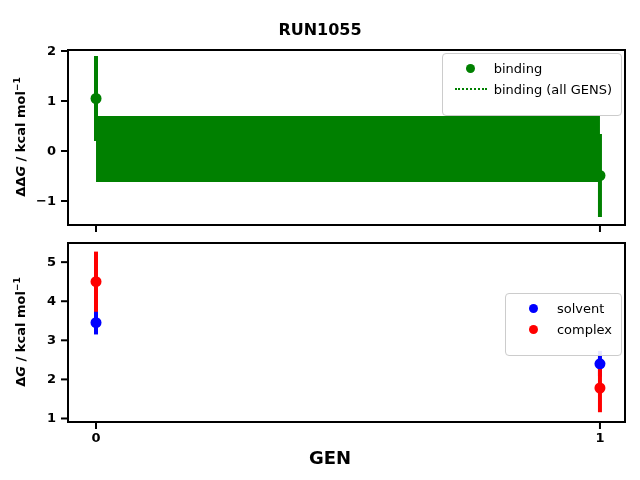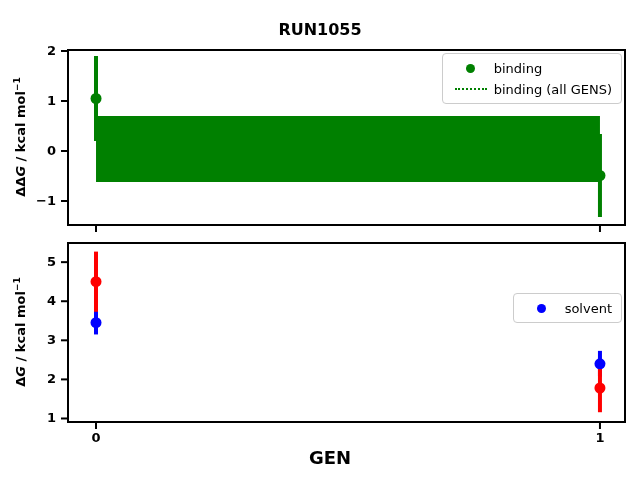--- a/index.html
+++ b/index.html
@@ -12,21 +12,21 @@
   #overlay { position:absolute; left:0; top:0; width:640px; height:480px; pointer-events:none; }
   .tick-label { position:absolute; font-size:13px; font-weight:bold; color:#000; line-height:18px; }
   .ytick { width:42px; text-align:right; }
   .xtick { width:30px; text-align:center; }
   .ylabel { position:absolute; white-space:nowrap; font-size:13px; font-weight:bold; color:#000;
             transform-origin:0 0; transform:rotate(-90deg) translate(-50%,-50%); }
   .ylabel .var { font-style:italic; }
   .ylabel sup { font-size:9px; }
   .xlabel { position:absolute; transform:translateX(-50%); font-size:18px; font-weight:bold; color:#000; }
   .legend { position:absolute; background:rgba(255,255,255,0.9); border:1px solid #cccccc;
-            border-radius:4px; padding:4px 9px 4px 5px; display:flex; flex-direction:column; gap:1px; }
+            border-radius:4px; padding:4px 9px 16px 5px; display:flex; flex-direction:column; gap:1px; }
   .legend-row { display:flex; align-items:center; height:20px; }
   .legend-glyph-col { width:46px; display:flex; justify-content:center; align-items:center; flex:0 0 auto; }
   .dot { width:9px; height:9px; border-radius:50%; display:inline-block; }
   .dline { width:32px; height:0; border-top:2px dotted #008000; display:inline-block; }
   .legend-label { font-size:13px; color:#000; white-space:nowrap; }
 </style>
 </head>
 <body>
 
 <div class="figure">
@@ -96,15 +96,21 @@
       <div class="tick-label ytick" style="left: 14px; top: 409.483px;">1</div>
       <div class="tick-label xtick" style="left: 81.0188px; top: 429px;">0</div>
       <div class="tick-label xtick" style="left: 584.954px; top: 429px;">1</div>
       <div class="legend" style="top: 253px; right: 18px; margin-top: 40px;">
         <div class="legend-row">
           <span class="legend-glyph-col">
             <span class="dot" style="background: rgb(0, 0, 255);"></span>
           </span>
           <span class="legend-label">solvent</span>
         </div>
+        <div class="legend-row">
+          <span class="legend-glyph-col">
+            <span class="dot" style="background: rgb(255, 0, 0);"></span>
+          </span>
+          <span class="legend-label">complex</span>
+        </div>
       </div>
     </div>
 </div>
 
 </body></html>

